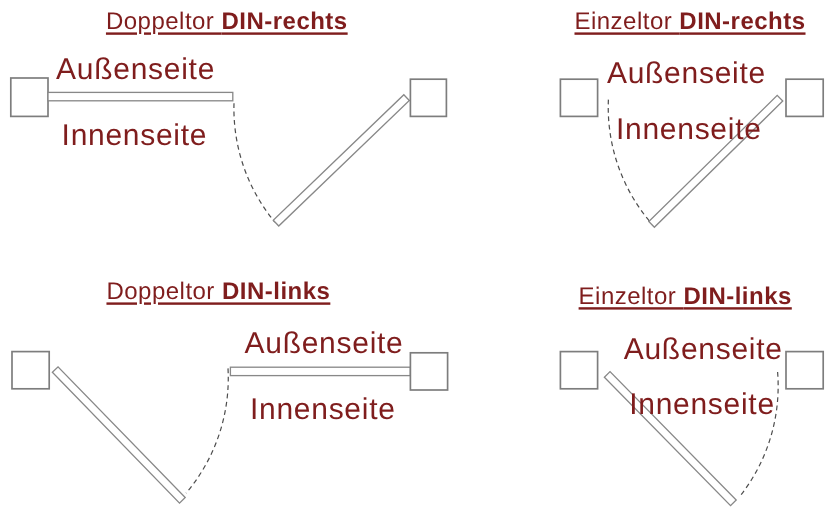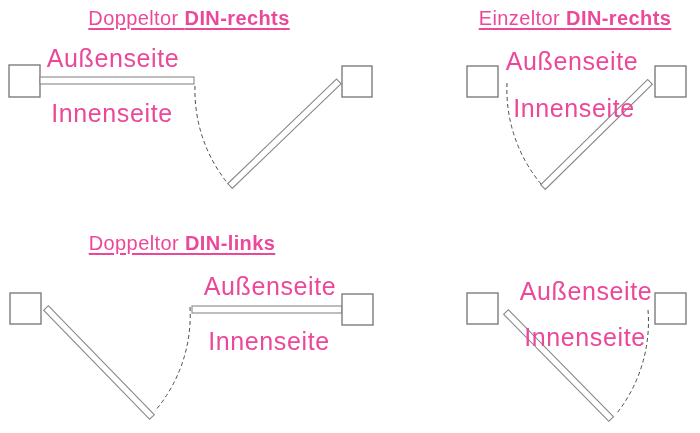--- a/index.html
+++ b/index.html
@@ -1,18 +1,18 @@
 <!DOCTYPE html>
 <html><head>
 <meta charset="utf-8">
 <style>
   html,body { margin:0; padding:0; background:#fff; }
   .stage {
     position:relative; width:700px; height:433px; background:#fff;
-    font-family:"Liberation Sans", sans-serif; color:#ec4899; overflow:hidden;
+    font-family:"Liberation Sans", sans-serif; color:#7f1d1d; overflow:hidden;
   }
   svg.layer { position:absolute; left:0; top:0; }
   .post  { fill:#ffffff; stroke-width:1.4px; }
   .leaf  { fill:#ffffff; stroke-width:1.1px; }
   .arc   { fill:none; stroke-width:1px; stroke-dasharray:4 3; }
   .title {
     position:absolute; transform:translateX(-50%);
     font-size:20px; line-height:1.18; white-space:nowrap; letter-spacing:0.4px;
     text-decoration:underline; text-decoration-thickness:1.5px; text-underline-offset:3px;
   }
@@ -59,20 +59,21 @@
       <rect class="post" x="655" y="293" width="31" height="31" stroke="#7d7d7d"></rect>
     </g>
   </svg>
 
   <div class="title" style="left:189px; top:7px"><span>Doppeltor </span><span class="t-bold">DIN-rechts</span></div>
 
   <div class="title" style="left:182px; top:232px"><span>Doppeltor </span><span class="t-bold">DIN-links</span></div>
 
   <div class="title" style="left:575px; top:7px"><span>Einzeltor </span><span class="t-bold">DIN-rechts</span></div>
 
+  <div class="title" style="left:571px; top:236px"><span>Einzeltor </span><span class="t-bold">DIN-links</span></div>
 
   <div class="lbl" style="left:113px; top:44px">Außenseite</div>
   <div class="lbl" style="left:112px; top:99px">Innenseite</div>
 
   <div class="lbl" style="left:572px; top:47px">Außenseite</div>
   <div class="lbl" style="left:574px; top:94px">Innenseite</div>
 
   <div class="lbl" style="left:270px; top:272px">Außenseite</div>
   <div class="lbl" style="left:269px; top:327px">Innenseite</div>
 

